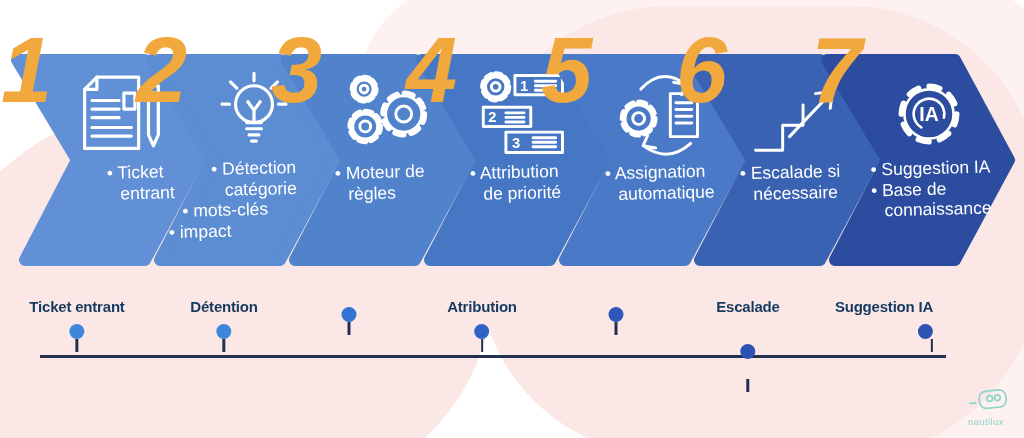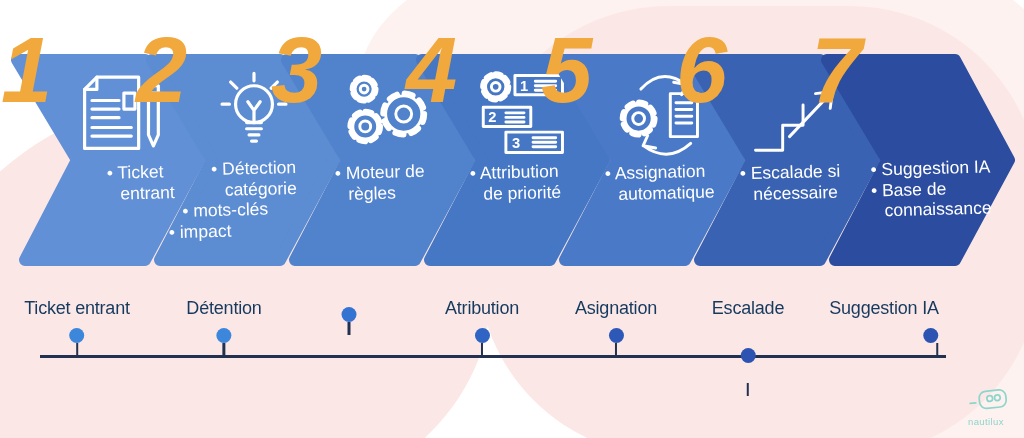--- a/index.html
+++ b/index.html
@@ -34,21 +34,21 @@
   .line.cont{padding-left:13px}
   .step-0 .txt{left:92px}
   .step-1 .txt{left:62px;top:100px}
   .step-1 .line:nth-child(3){margin-left:-30px}
   .step-1 .line:nth-child(4){margin-left:-44px}
   .step-6 .txt{left:46px;top:100px}
 
   
   .tl-line{position:absolute;left:40px;top:355px;width:906px;height:3px;background:var(--navy)}
   .tl-item{position:absolute;top:298px;display:flex;flex-direction:column;align-items:center;transform:translateX(-50%)}
-  .tl-label{font-weight:400;font-size:18px;color:var(--labelc);white-space:nowrap;letter-spacing:-0.2px}
+  .tl-label{font-weight:700;font-size:15px;color:var(--labelc);white-space:nowrap;letter-spacing:-0.2px}
   .tl-dot{width:15px;height:15px;border-radius:50%;margin-top:9px}
   .tl-stem{width:2.5px;height:13px;background:var(--navy)}
 
   
   #logo{position:absolute;left:968px;top:388px;width:52px;text-align:left;color:var(--teal)}
   #logo svg{width:42px;height:25px;overflow:visible}
   #logo svg *{stroke:var(--teal);fill:none;stroke-width:1.8;stroke-linecap:round;stroke-linejoin:round}
   #logo .logo-text{font-size:9.5px;letter-spacing:0.4px;margin-top:-1px}
 </style>
 </head>
@@ -191,20 +191,28 @@
         <div class="line">• Escalade si</div>
         <div class="line cont">nécessaire</div>
       </div>
   </div>
 
   <div class="step step-6" style="left: 825px;">
     <svg class="chev" viewBox="0 0 192 204">
       <path d="M2,2 L130,2 L184,102 L130,202 L10,202 L62,102 Z" stroke-width="12" stroke-linejoin="round" fill="#2b4c9f" stroke="#2b4c9f"></path>
     </svg>
     <div class="num">7</div>
+    <div class="icon">
+  <svg viewBox="0 0 92 84">
+    <circle cx="46" cy="42" r="24" stroke-width="3"></circle>
+    <circle class="teeth" cx="46" cy="42" r="27" stroke-dasharray="10.6 10.6" stroke-width="6"></circle>
+    <circle cx="46" cy="42" r="15" stroke-dasharray="66 28" transform="rotate(120 46 42)" stroke-width="3"></circle>
+    <text x="46" y="49" font-size="19" text-anchor="middle">IA</text>
+  </svg>
+</div>
     <div class="txt">
         <div class="line">• Suggestion IA</div>
         <div class="line">• Base de</div>
         <div class="line cont">connaissance</div>
       </div>
   </div>
 </div>
 
 <div id="timeline">
   <div class="tl-line"></div>
@@ -226,21 +234,20 @@
     <div class="tl-stem"></div>
   </div>
 
   <div class="tl-item" style="left: 482px; align-items: center;">
     <div class="tl-label">Atribution</div>
     <div class="tl-dot" style="background: rgb(47, 100, 196);"></div>
     <div class="tl-stem"></div>
   </div>
 
   <div class="tl-item" style="left: 616px;">
-    <div class="tl-label">Asignation</div>
     <div class="tl-dot" style="background: rgb(46, 88, 184);"></div>
     <div class="tl-stem"></div>
   </div>
 
   <div class="tl-item" style="left: 748px; gap: 20px;">
     <div class="tl-label">Escalade</div>
     <div class="tl-dot" style="background: rgb(45, 83, 178);"></div>
     <div class="tl-stem"></div>
   </div>
 

